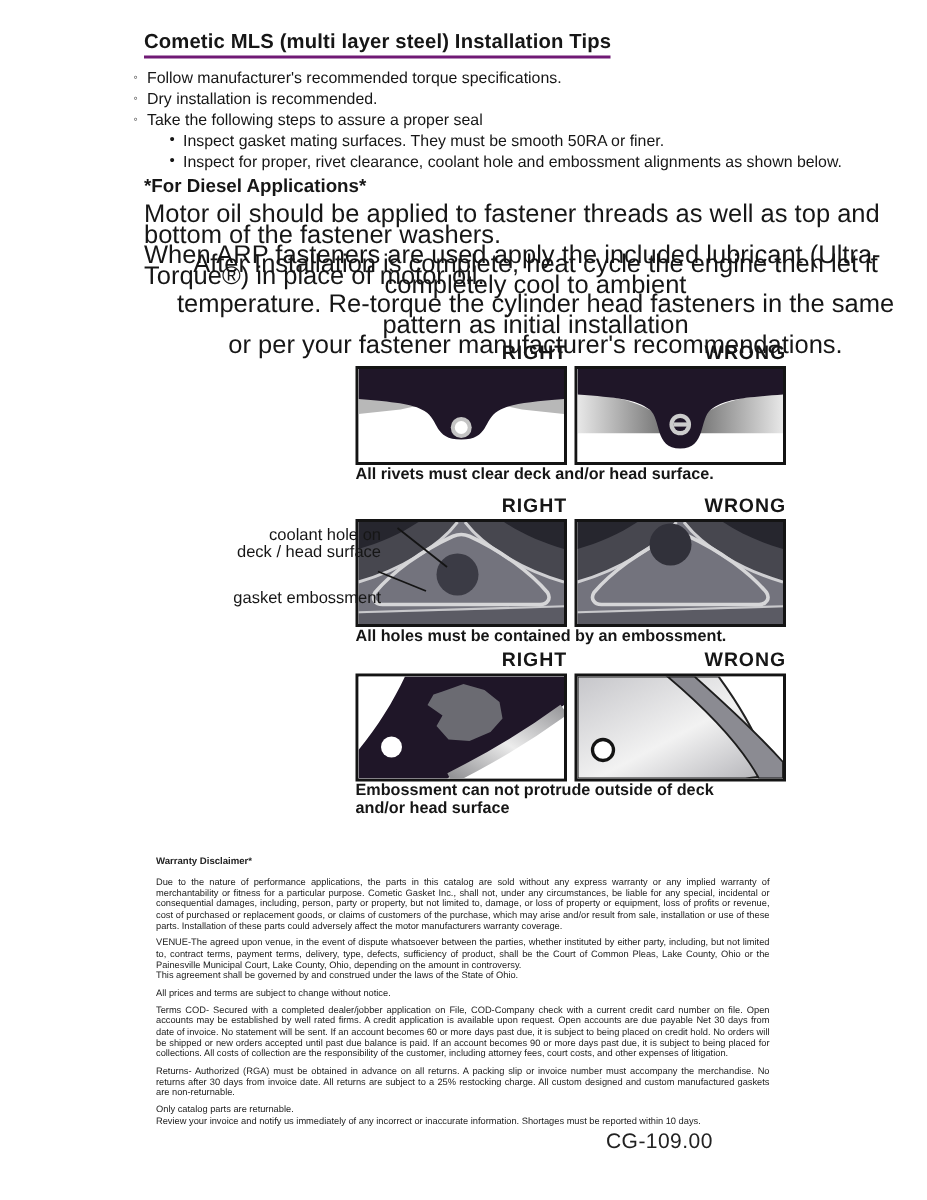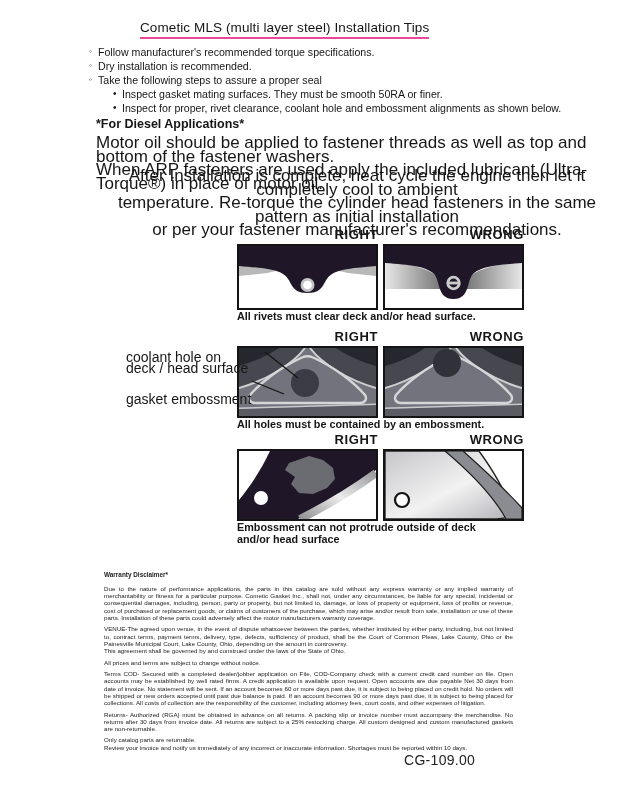--- a/index.html
+++ b/index.html
@@ -1,20 +1,20 @@
 <!DOCTYPE html>
 <html><head>
 <meta charset="utf-8">
 <style>
   html,body{margin:0;padding:0;background:#ffffff;}
   .page{position:relative;width:618px;height:800px;background:#ffffff;overflow:hidden;
         font-family:"Liberation Sans",sans-serif;color:#161616;}
 
-  .title{position:absolute;left:96px;top:20px;font-size:13.5px;font-weight:normal;
-         letter-spacing:.1px;border-bottom:2px solid #ec4899;padding-bottom:2px;margin-left:44px;}
+  .title{position:absolute;left:96px;top:20px;font-size:13.5px;font-weight:bold;
+         letter-spacing:.1px;border-bottom:2px solid #701a75;padding-bottom:2px;}
 
   .tips{position:absolute;left:89px;top:45px;font-size:10.6px;line-height:14px;}
   .tip{display:flex;align-items:flex-start;}
   .tip .mk{width:9px;flex:0 0 9px;font-size:8px;line-height:14px;}
   .tip.sub{margin-left:24px;}
   .tip.sub .mk{font-size:10px;}
 
   .diesel-h{position:absolute;left:96px;top:117px;font-size:12.5px;font-weight:bold;}
   .para{position:absolute;font-size:17px;line-height:13.5px;white-space:pre-line;}
   #para1{left:96px;top:136px;}
@@ -22,22 +22,22 @@
   #note{left:96px;top:208px;}
 
   .dg-row{position:absolute;left:237px;width:292px;}
   #row1{top:227px;} #row2{top:329px;} #row3{top:432px;}
   .dg-labels{display:flex;gap:5px;font-weight:bold;font-size:13px;letter-spacing:.6px;}
   .dg-labels span{width:141px;text-align:right;}
   .dg-boxes{display:flex;gap:5px;margin-top:2px;}
   svg.dg{border:2.4px solid #141414;display:block;background:#fff;}
   .dg-cap{font-weight:bold;font-size:10.8px;line-height:12px;margin-top:0;white-space:pre-line;}
 
-  .side-labels{position:absolute;left:126px;top:340px;width:128px;
-               font-size:14px;line-height:11.5px;white-space:pre-line;}
+  .side-labels{position:absolute;left:126px;top:340px;width:128px;text-align:right;
+               font-size:11px;line-height:11.5px;white-space:pre-line;}
   .side-labels .lbl2{margin-top:8px;}
   #pointers{position:absolute;left:250px;top:350px;}
 
   .legal{position:absolute;left:104px;top:571px;width:409px;font-size:6.2px;line-height:7.15px;
          text-align:justify;color:#222222;}
   .legal .lh{font-weight:bold;margin:0 0 7px 0;font-size:6.4px;text-align:left;}
   .legal p{margin:0 0 4.5px 0;white-space:pre-line;}
 
   .doc-code{position:absolute;left:404px;top:752px;font-size:14px;letter-spacing:.3px;color:#222;}
 </style>

